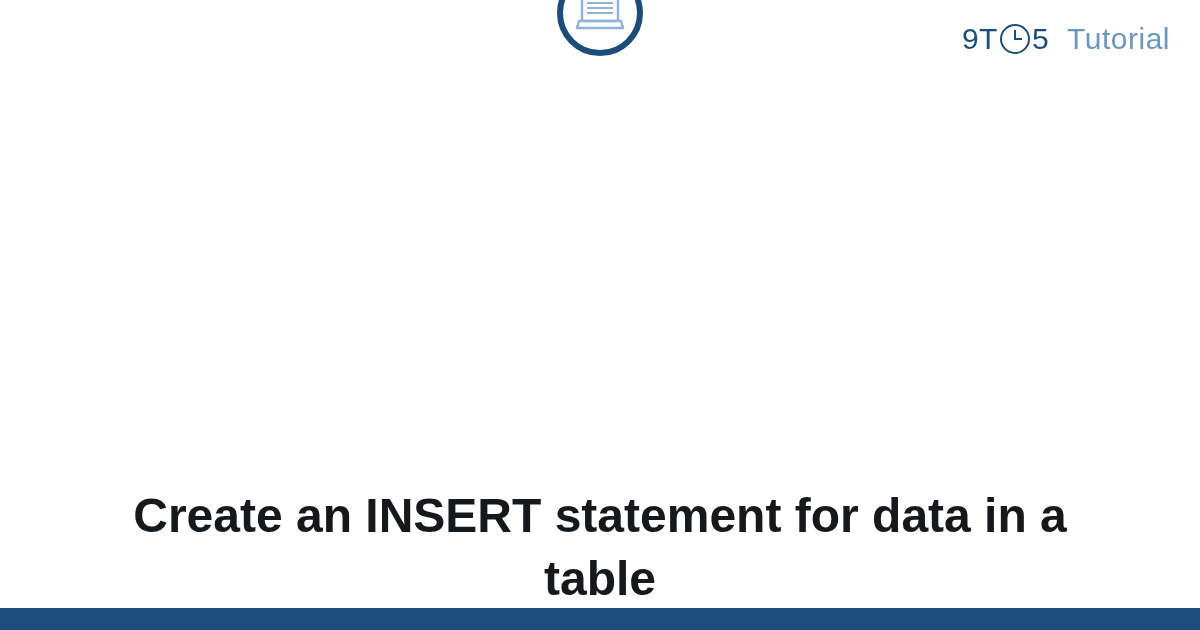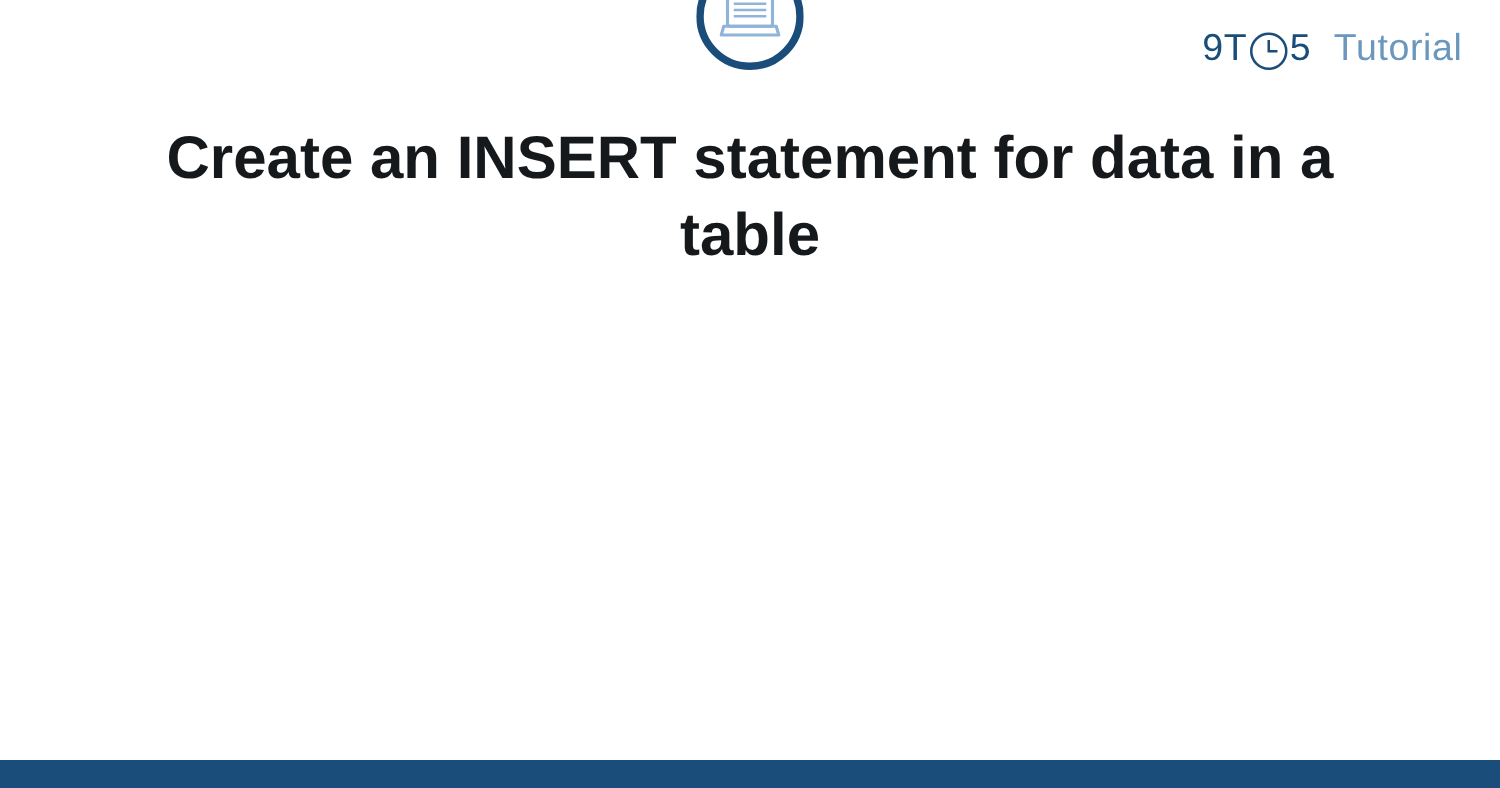--- a/index.html
+++ b/index.html
@@ -13,21 +13,21 @@
       background: #ffffff;
       font-family: Arial, Helvetica, sans-serif;
       position: relative;
       overflow: hidden;
     }
     .brand-logo {
       position: absolute;
       top: 22px;
       right: 30px;
       display: flex;
-      align-items: flex-end;
+      align-items: center;
       font-size: 30px;
       font-weight: 400;
       letter-spacing: 0.5px;
     }
     .brand-nine {
       color: #1a4d7a;
       font-weight: 500;
     }
     .brand-clock {
       display: inline-flex;
@@ -72,21 +72,21 @@
     }
     .content-area {
       position: absolute;
       top: 0;
       left: 0;
       right: 0;
       bottom: 0;
       display: flex;
       flex-direction: column;
       align-items: center;
-      justify-content: flex-start;
+      justify-content: space-between;
       padding-bottom: 20px;
     }
     .topic-icon {
       margin-bottom: 35px;
       margin-top: -30px;
     }
     .page-title {
       font-size: 48px;
       font-weight: 700;
       color: #16191c;

